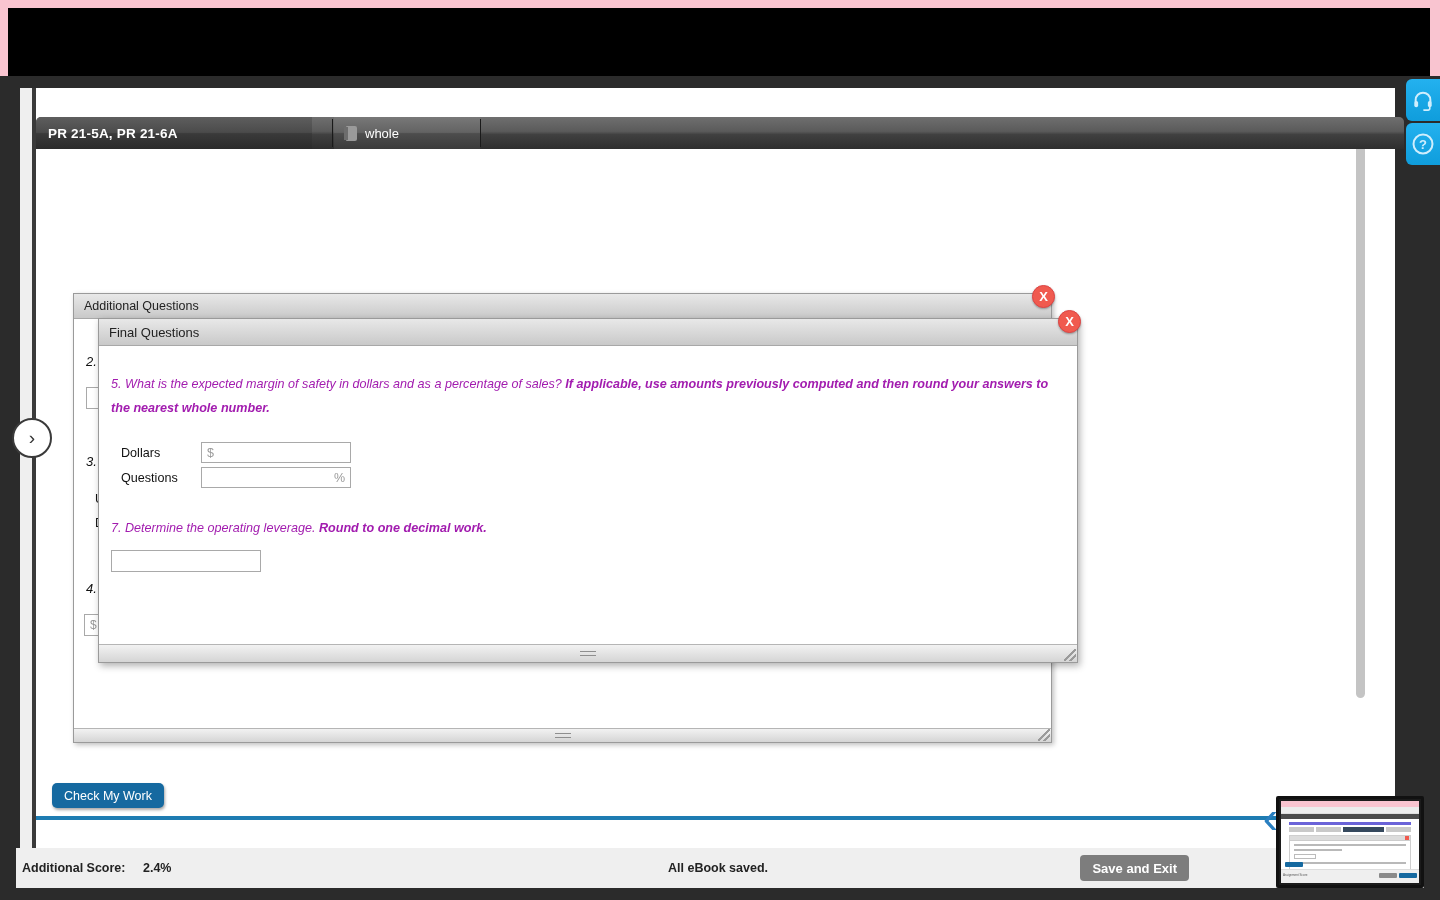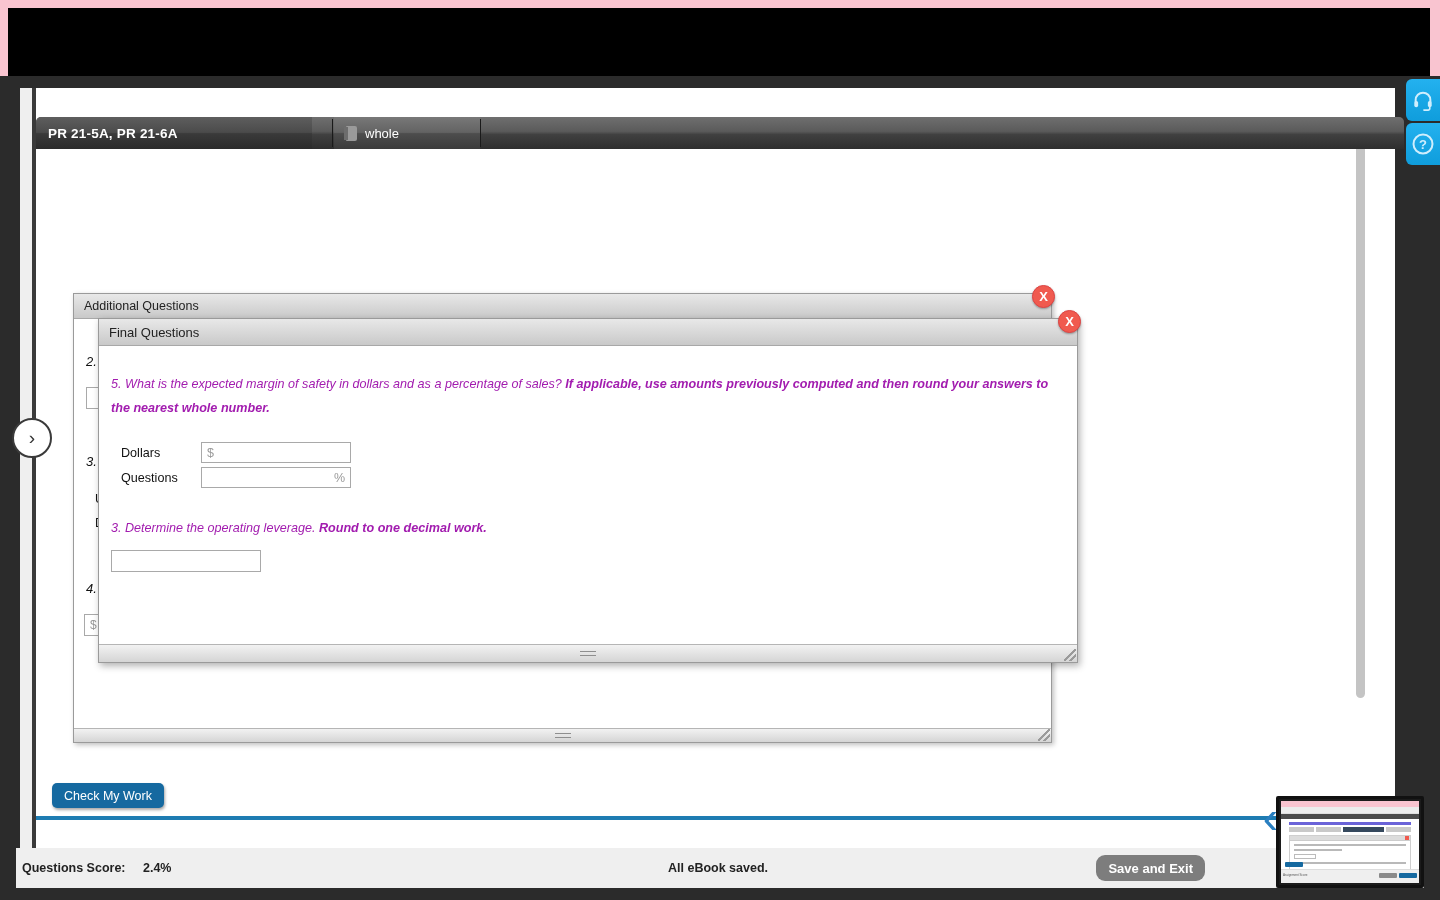--- a/index.html
+++ b/index.html
@@ -191,21 +191,21 @@
     position: absolute; left: 16px; bottom: 12px; width: 1408px; height: 40px;
     background: #efefef; display: flex; align-items: center; z-index: 5;
   }
   #assign-score { position:absolute; left: 6px; font-size: 12.5px; font-weight:bold; color:#222; }
   #assign-score span { margin-left: 14px; }
   #allwork { position:absolute; left: 652px; font-size: 12.5px; font-weight:bold; color:#222; }
   .sbtn {
     position: absolute; height: 26px; padding: 0 12px; border-radius: 4px;
     display:flex; align-items:center; font-size: 13px; font-weight:bold; color:#fff;
   }
-  #save-exit { right: 219px; background: #7d7d7d; border-radius: 9px; }
+  #save-exit { right: 235px; background: #7d7d7d; }
   #submit-assign { right: 0px; background: #1569a0; white-space: nowrap; }
 
   
   #vscroll {
     position: absolute; right: 6px; top: 0px; width: 13px; bottom: 0px;
     background: #ffffff; z-index: 7;
   }
   #vthumb {
     position: absolute; left: 2px; top: 6px; width: 9px; height: 568px;
     background: #c4c4c4; border-radius: 5px;
@@ -355,41 +355,41 @@
         <span class="tbox">$</span>
       </div>
       <div class="fq-row">
         <span class="rl">Questions</span>
         <span class="tbox rightpad">%</span>
       </div>
 
       <div style="height:28px;"></div>
 
       <div class="q-text">
-        <span>3. Determine the operating leverage.</span>
+        <span>7. Determine the operating leverage.</span>
         <b>Round to one decimal work.</b>
       </div>
 
       <div style="height:10px;"></div>
       <span class="tbox" style="width:150px;height:22px;"></span>
     </div>
 
     <div class="panel-foot">
       <span class="grip" style="top:6px;"></span>
       <span class="resize-corner"></span>
     </div>
   </div>
 
   <div id="checkbar">
     <div id="check-btn">Check My Work</div>
   </div>
 
   <div id="statusbar">
     <div id="assign-score">
-      <span style="margin-left:0">Questions Score:</span>
+      <span style="margin-left:0">Additional Score:</span>
       <span>2.4%</span>
     </div>
     <div id="allwork">All eBook saved.</div>
     <div class="sbtn" id="save-exit">Save and Exit</div>
     <div class="sbtn" id="submit-assign">Submit Assignment</div>
   </div>
 
   <div id="expand-handle">
     <span>›</span>
   </div>

